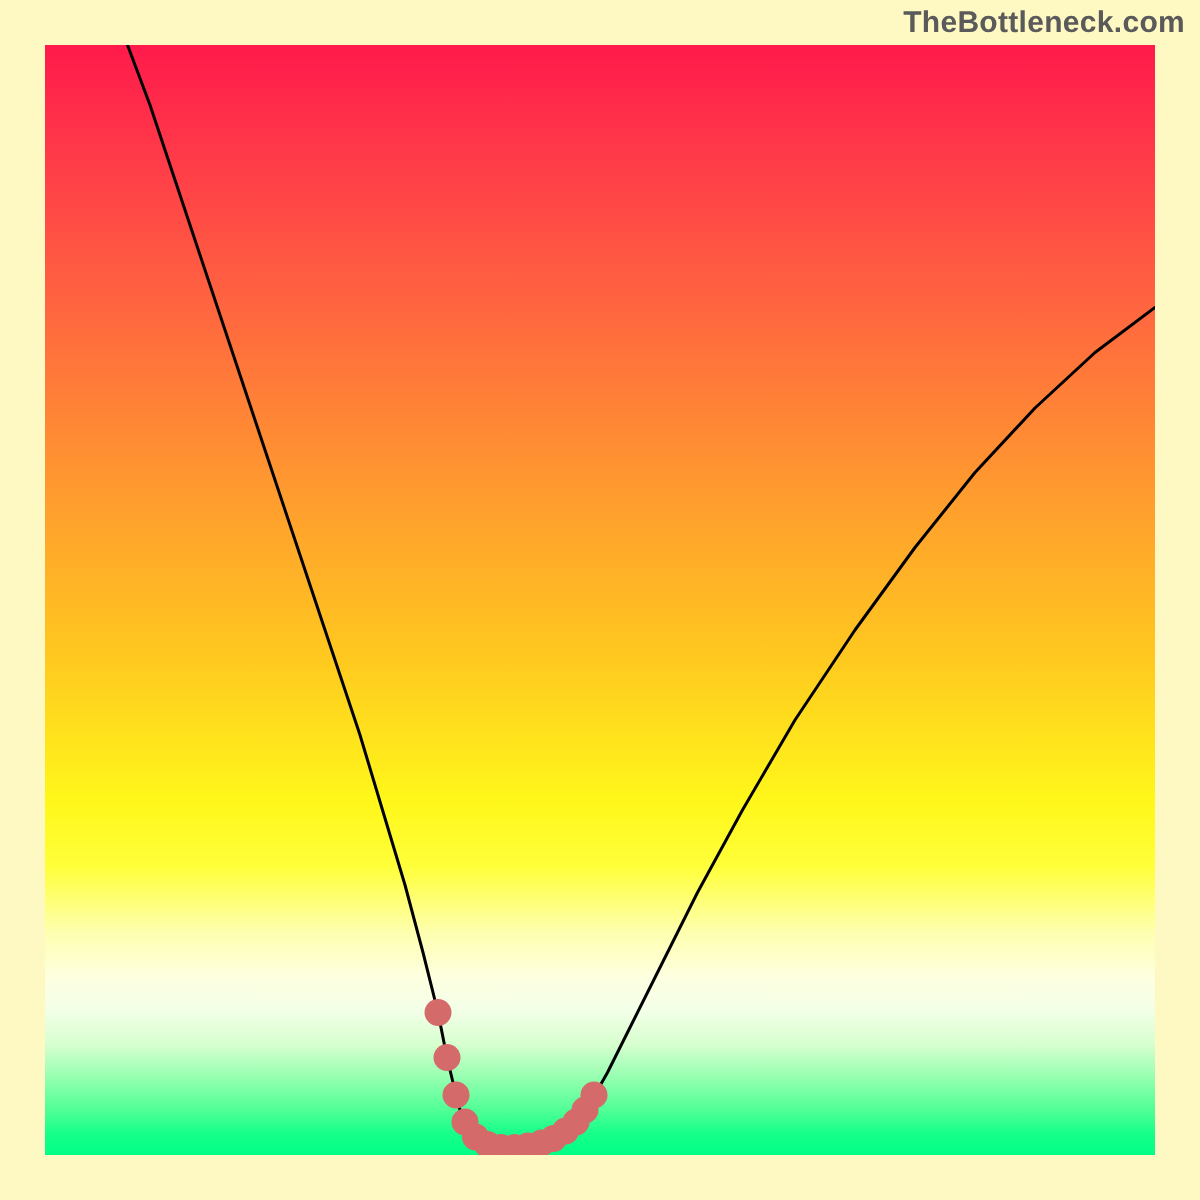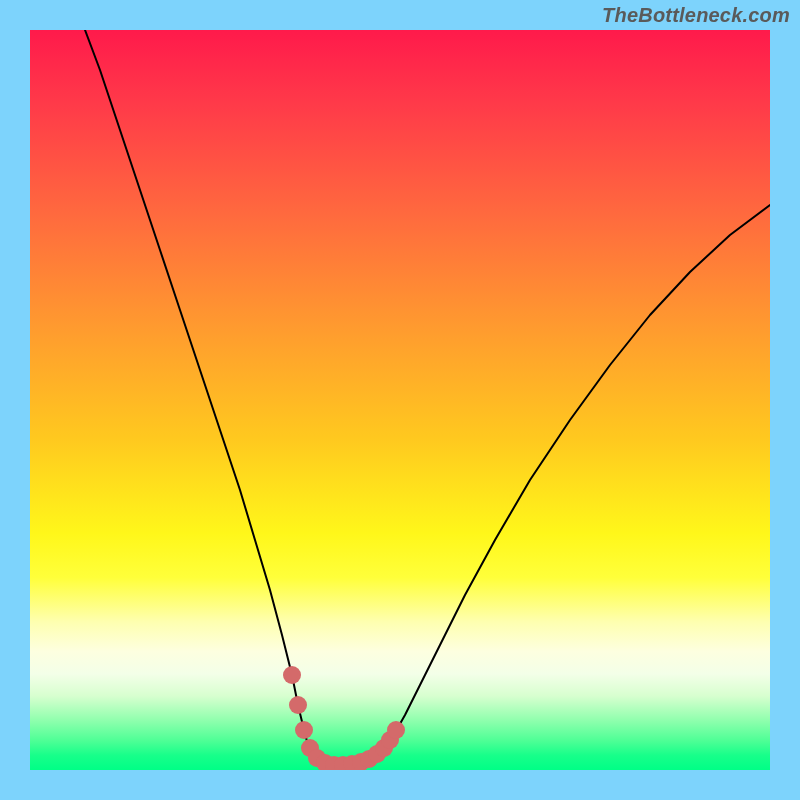--- a/index.html
+++ b/index.html
@@ -8,22 +8,21 @@
     width: 800px;
     height: 800px;
     background: #000000;
     overflow: hidden;
     font-family: Arial, Helvetica, sans-serif;
   }
   .stage {
     position: relative;
     width: 800px;
     height: 800px;
-    background: #7dd3fc;
-    font-style: italic;
+    background: #fef9c3;
   }
   .watermark {
     position: absolute;
     top: 4px;
     right: 10px;
     color: #5a5a5a;
     font-size: 20px;
     font-weight: 600;
     letter-spacing: 0.2px;
     z-index: 10;

